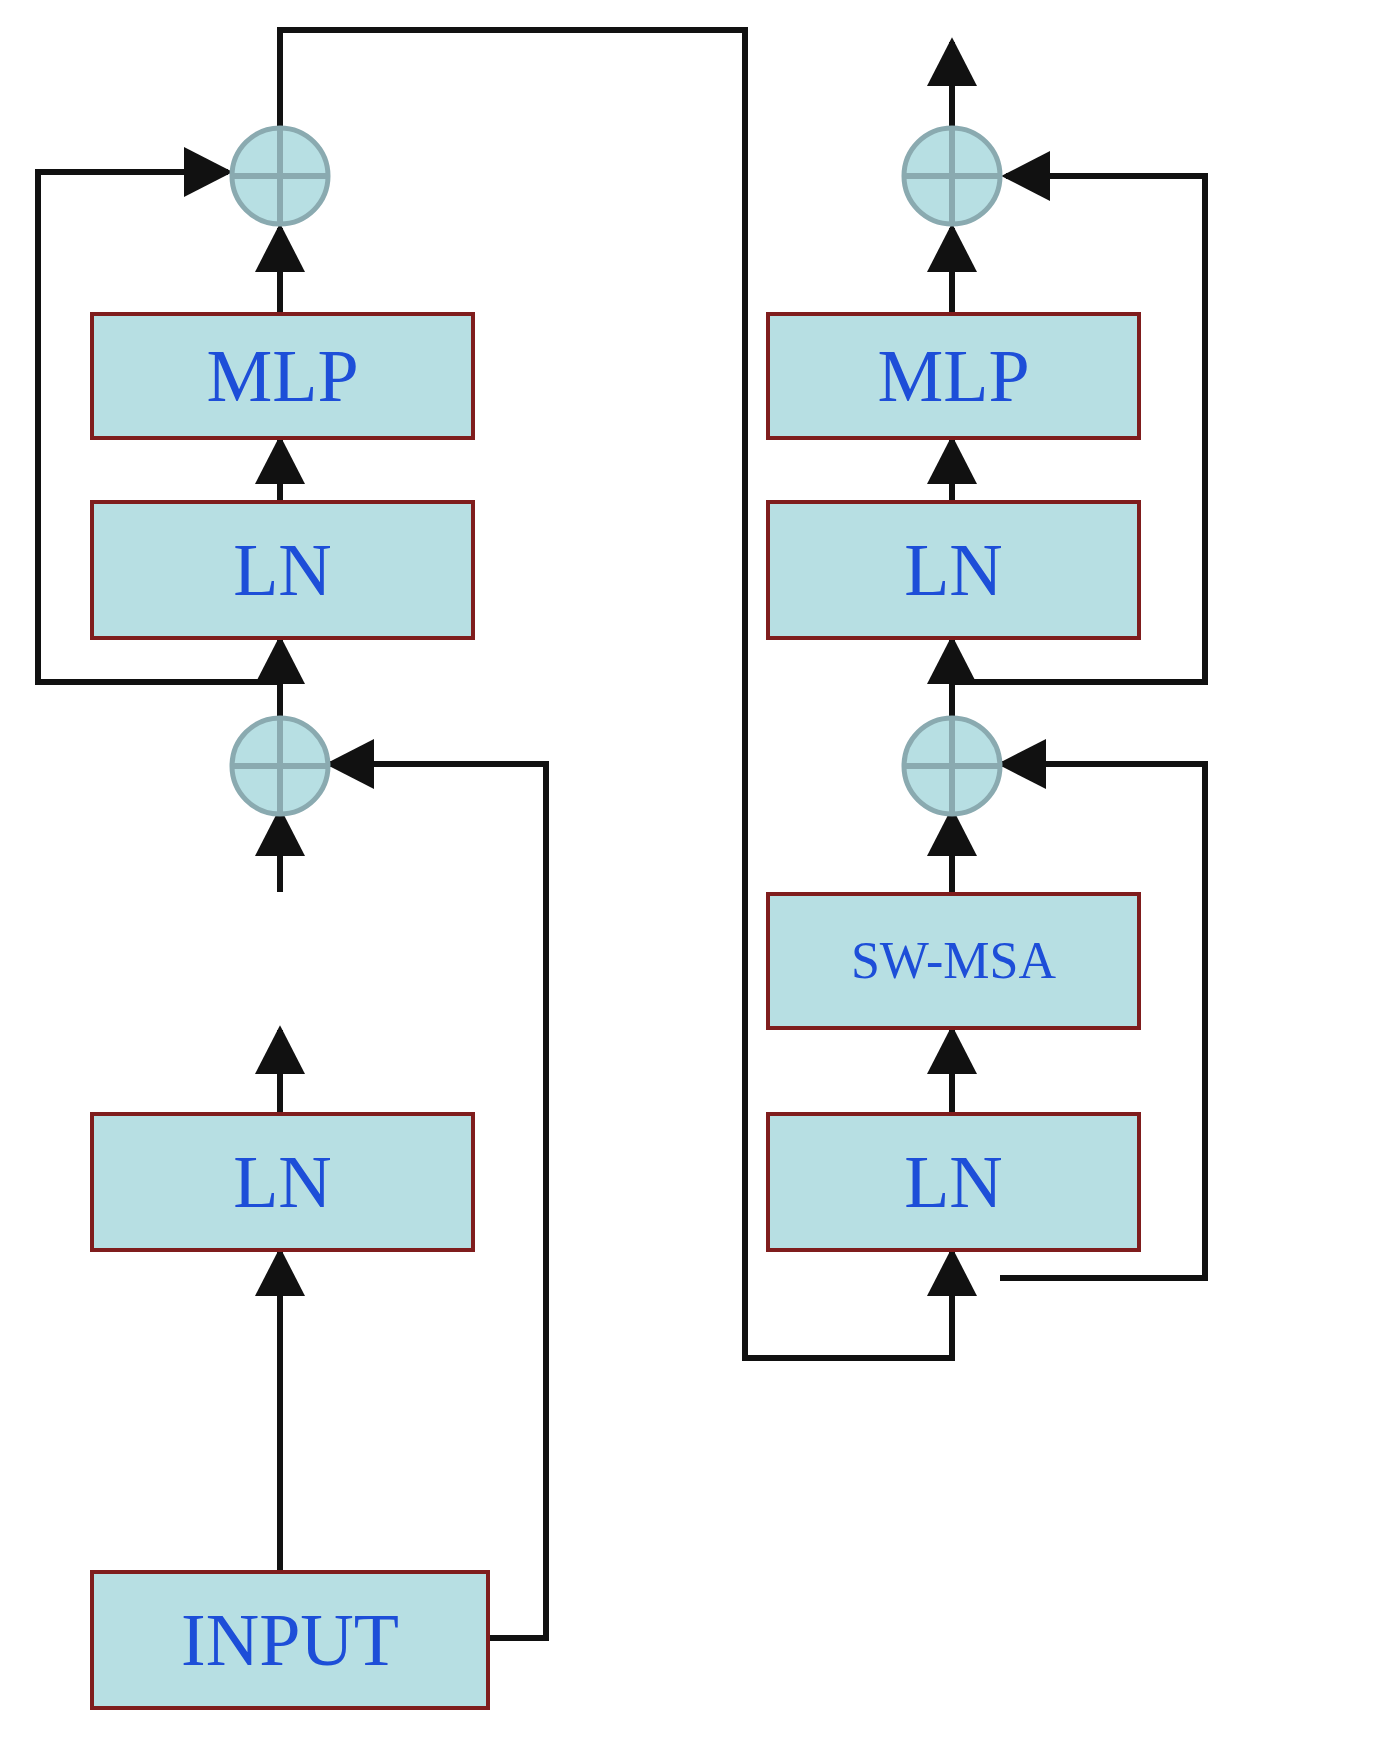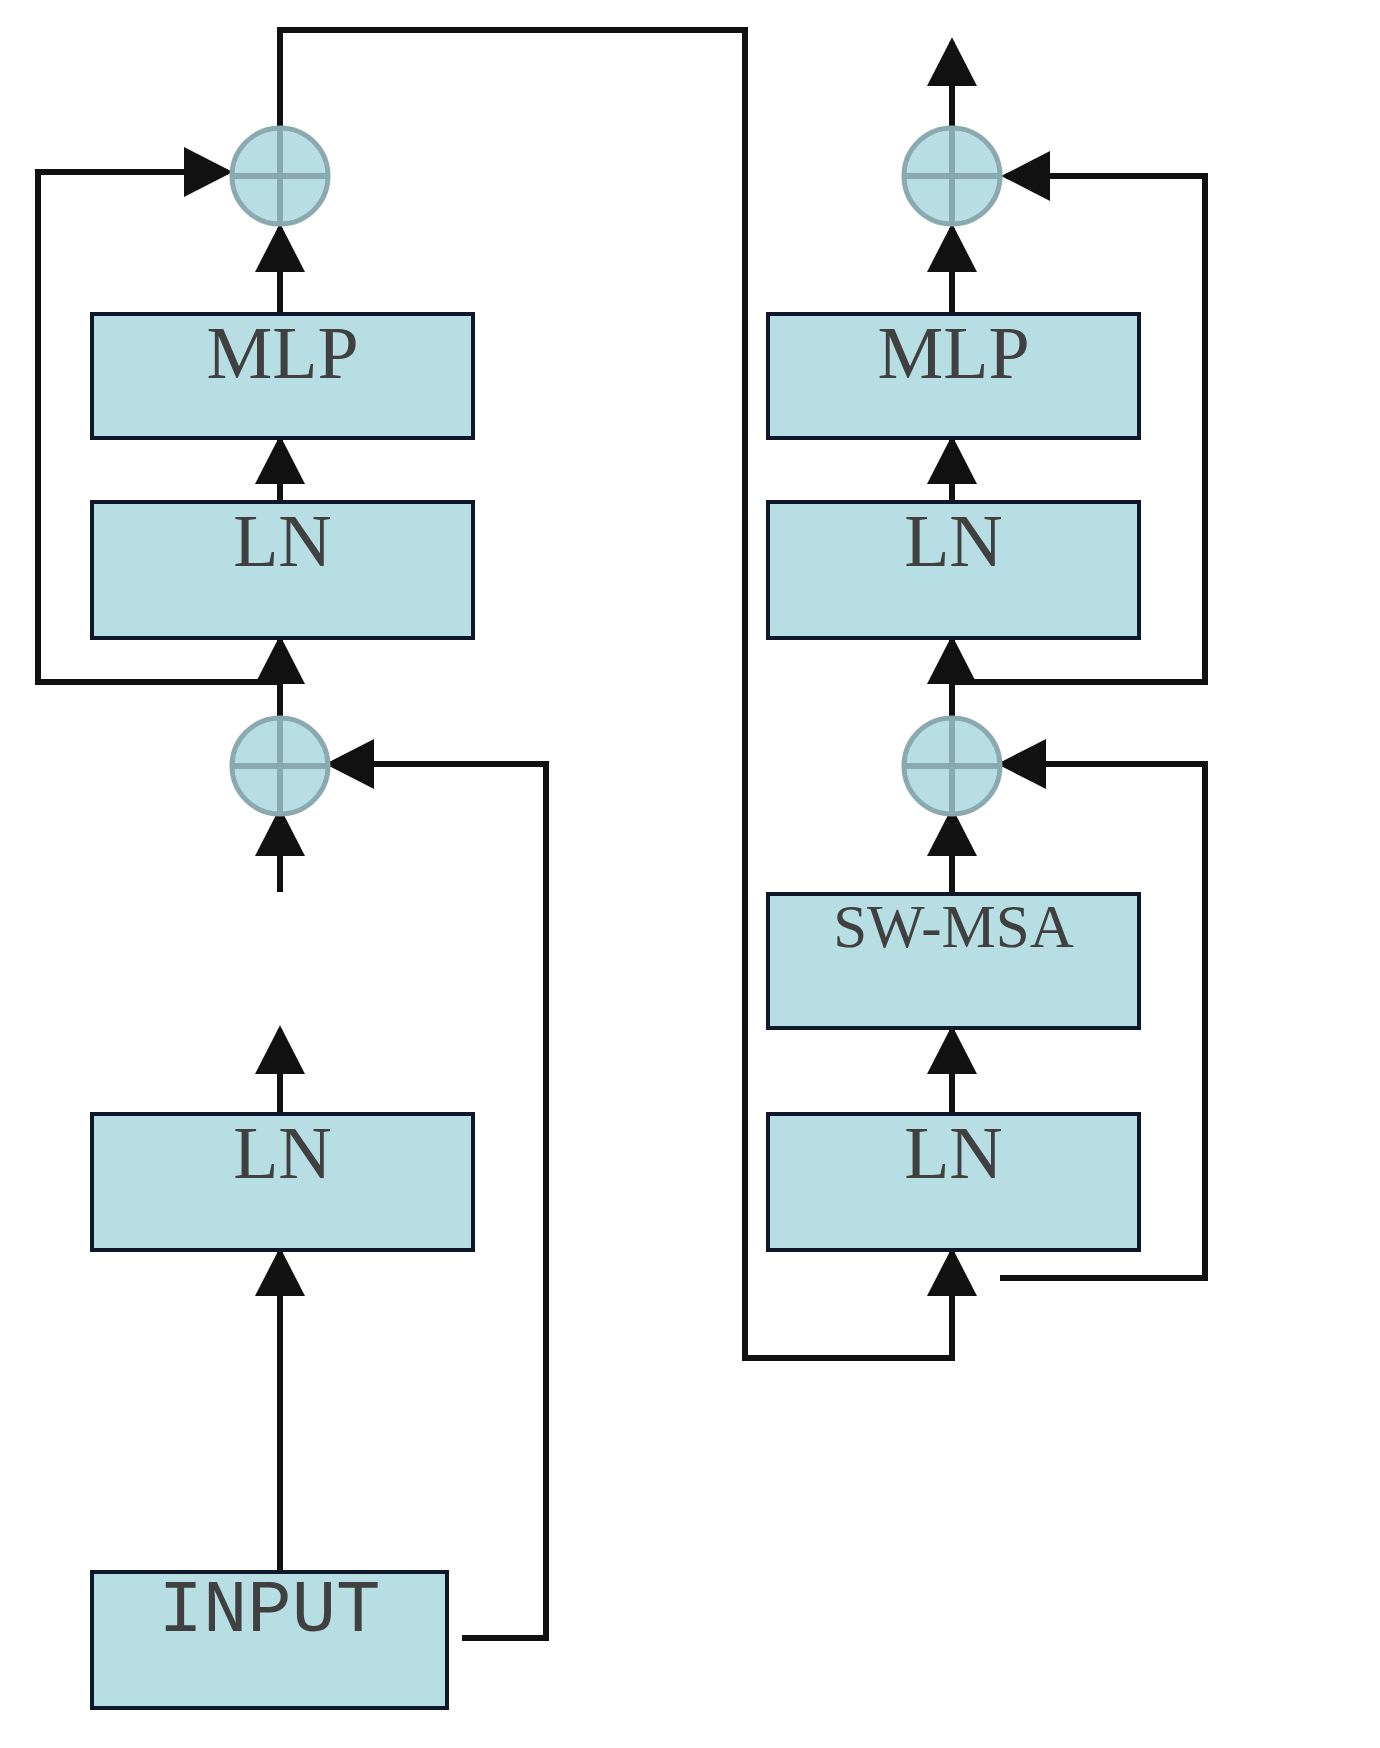--- a/index.html
+++ b/index.html
@@ -1,25 +1,25 @@
 <!DOCTYPE html>
 <html><head>
 <meta charset="utf-8">
 <style>
   html,body{margin:0;padding:0;background:#ffffff;}
   body{width:1380px;height:1748px;position:relative;overflow:hidden;
        font-family:"Liberation Serif", "DejaVu Serif", serif;}
   #stage{position:absolute;left:0;top:0;width:1380px;height:1748px;}
   svg{position:absolute;left:0;top:0;width:1380px;height:1748px;}
-  .blk{position:absolute;background:#b7dfe3;border:4px solid #0f172a;
-       box-sizing:border-box;display:flex;justify-content:center;
-       color:#404040;line-height:1;}
+  .blk{position:absolute;background:#b7dfe3;border:4px solid #7f1d1d;
+       box-sizing:border-box;display:flex;align-items:center;justify-content:center;
+       color:#1d4ed8;line-height:1;}
   .blk span{display:block;}
   .lbl-lg{font-size:74px;}
-  .lbl-md{font-size:61px;}
+  .lbl-md{font-size:52px;}
 </style>
 </head>
 <body>
 
 <div id="stage">
 
   <svg viewBox="0 0 1380 1748">
     <defs>
       <marker id="ah" markerWidth="9" markerHeight="9" refX="7.4" refY="4.5" orient="auto" markerUnits="strokeWidth">
         <path d="M0,0.3 L8.2,4.5 L0,8.7 z" fill="#111111"></path>
@@ -96,21 +96,21 @@
 
   <div class="blk" style="left:90px;  top:500px;  width:385px; height:140px;">
     <span class="lbl-lg">LN</span>
   </div>
 
 
   <div class="blk" style="left:90px;  top:1112px; width:385px; height:140px;">
     <span class="lbl-lg">LN</span>
   </div>
 
-  <div class="blk" style="left:90px;  top:1570px; width:359px; height:140px;font-family:Liberation Mono, monospace;">
+  <div class="blk" style="left:90px;  top:1570px; width:400px; height:140px;">
     <span class="lbl-lg">INPUT</span>
   </div>
 
   <div class="blk" style="left:766px; top:312px;  width:375px; height:128px;">
     <span class="lbl-lg">MLP</span>
   </div>
 
   <div class="blk" style="left:766px; top:500px;  width:375px; height:140px;">
     <span class="lbl-lg">LN</span>
   </div>

